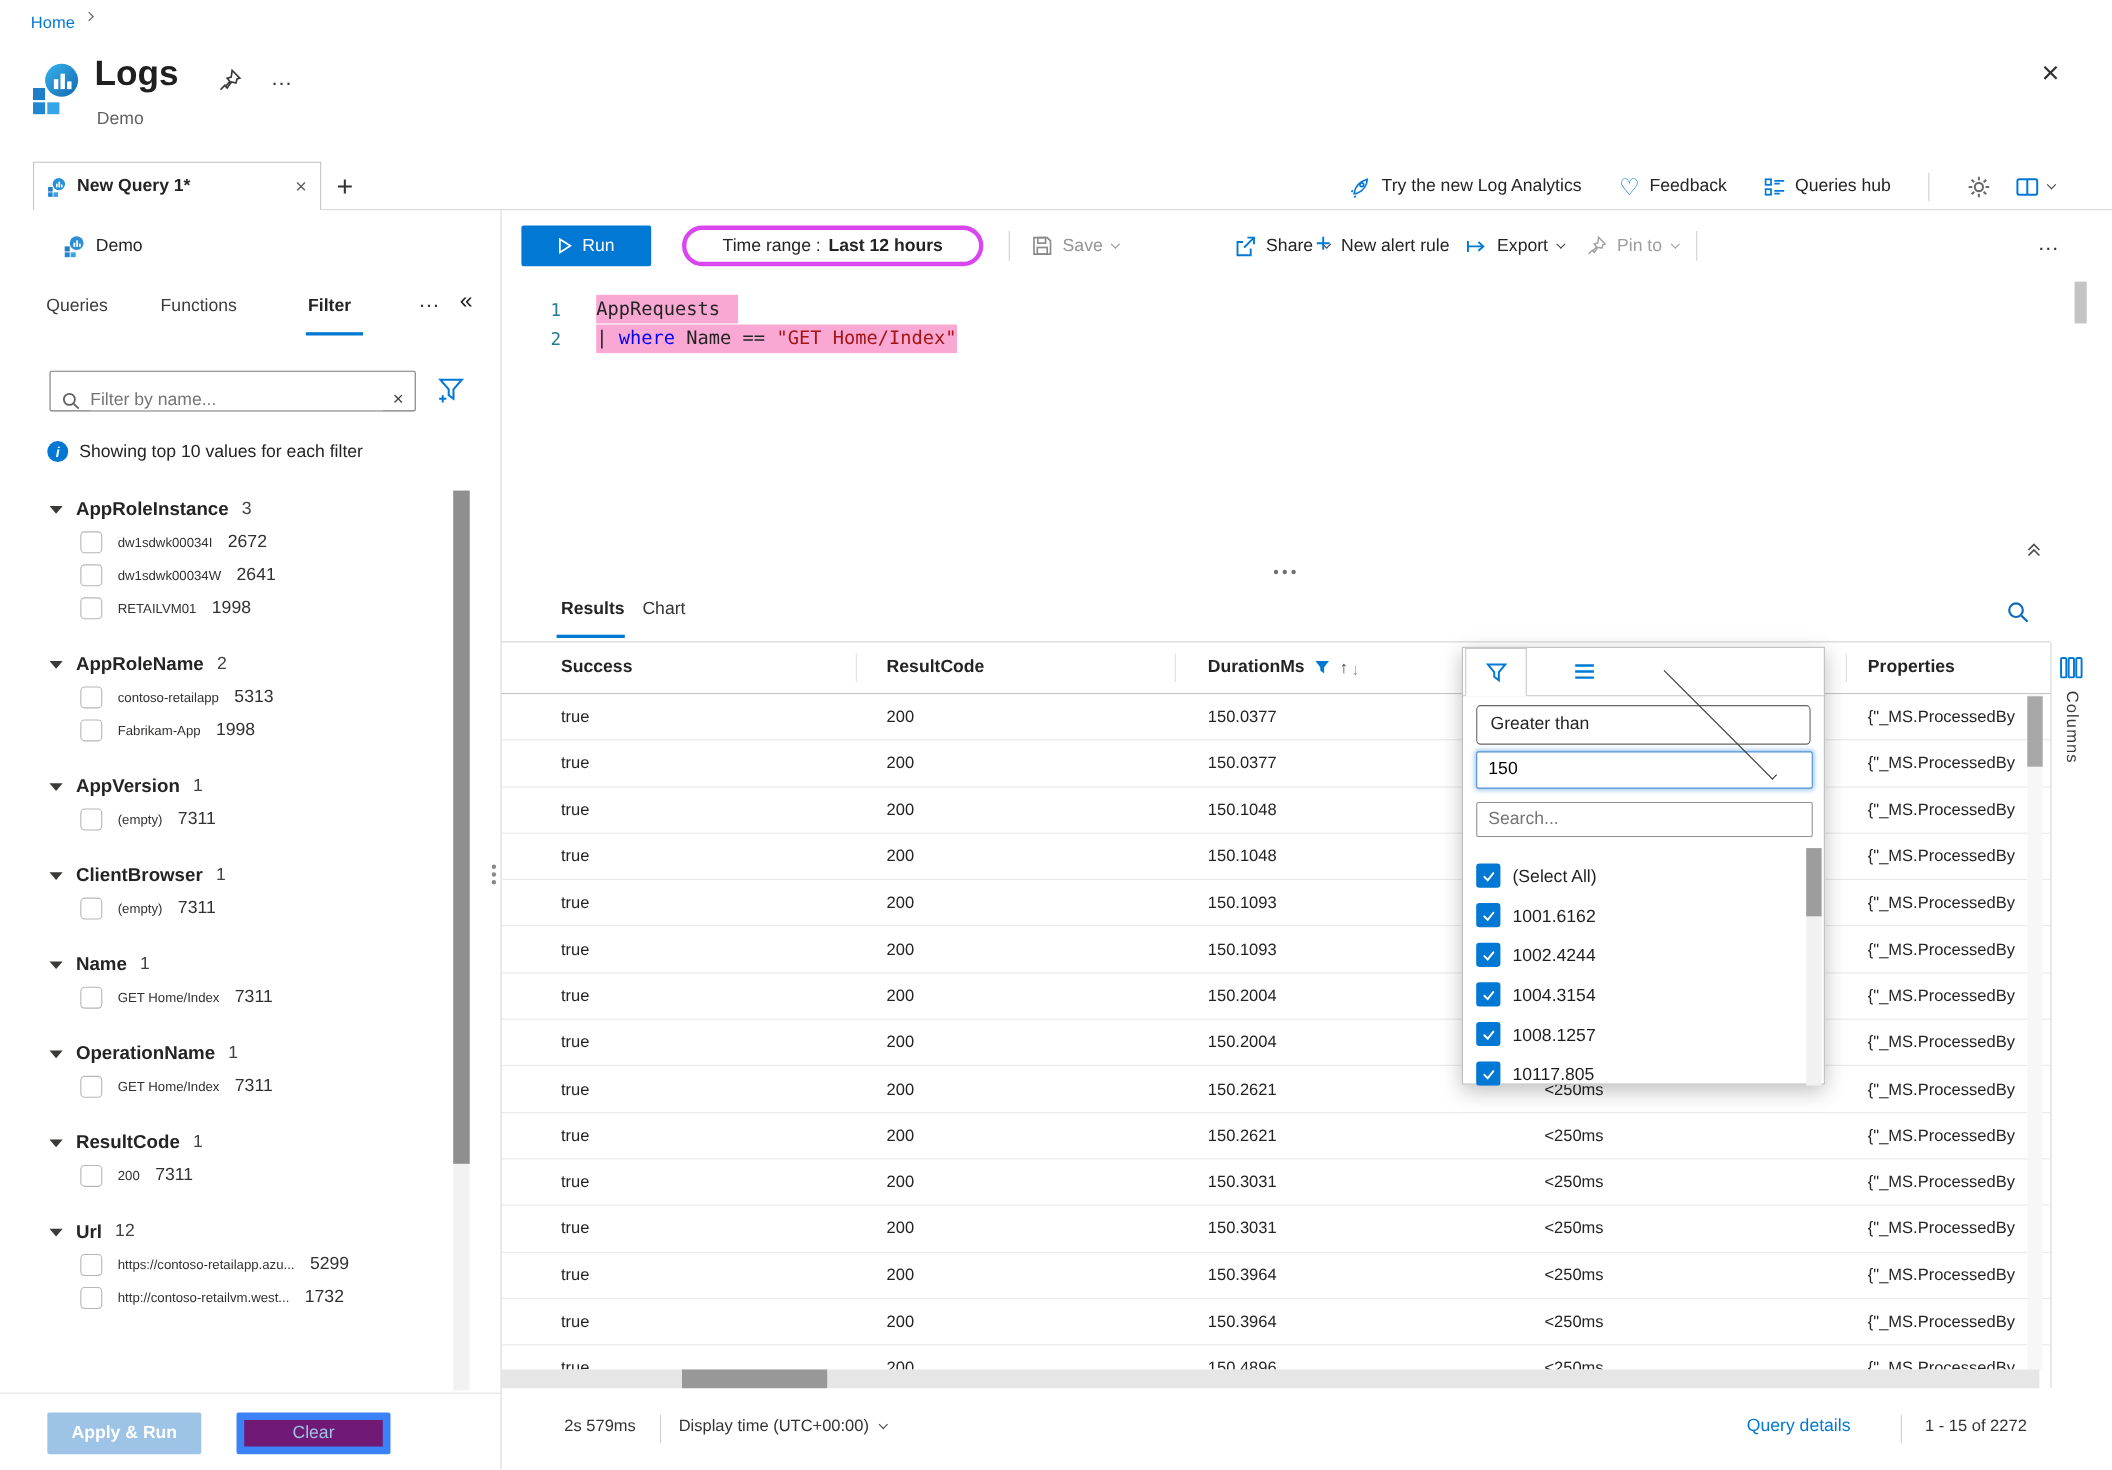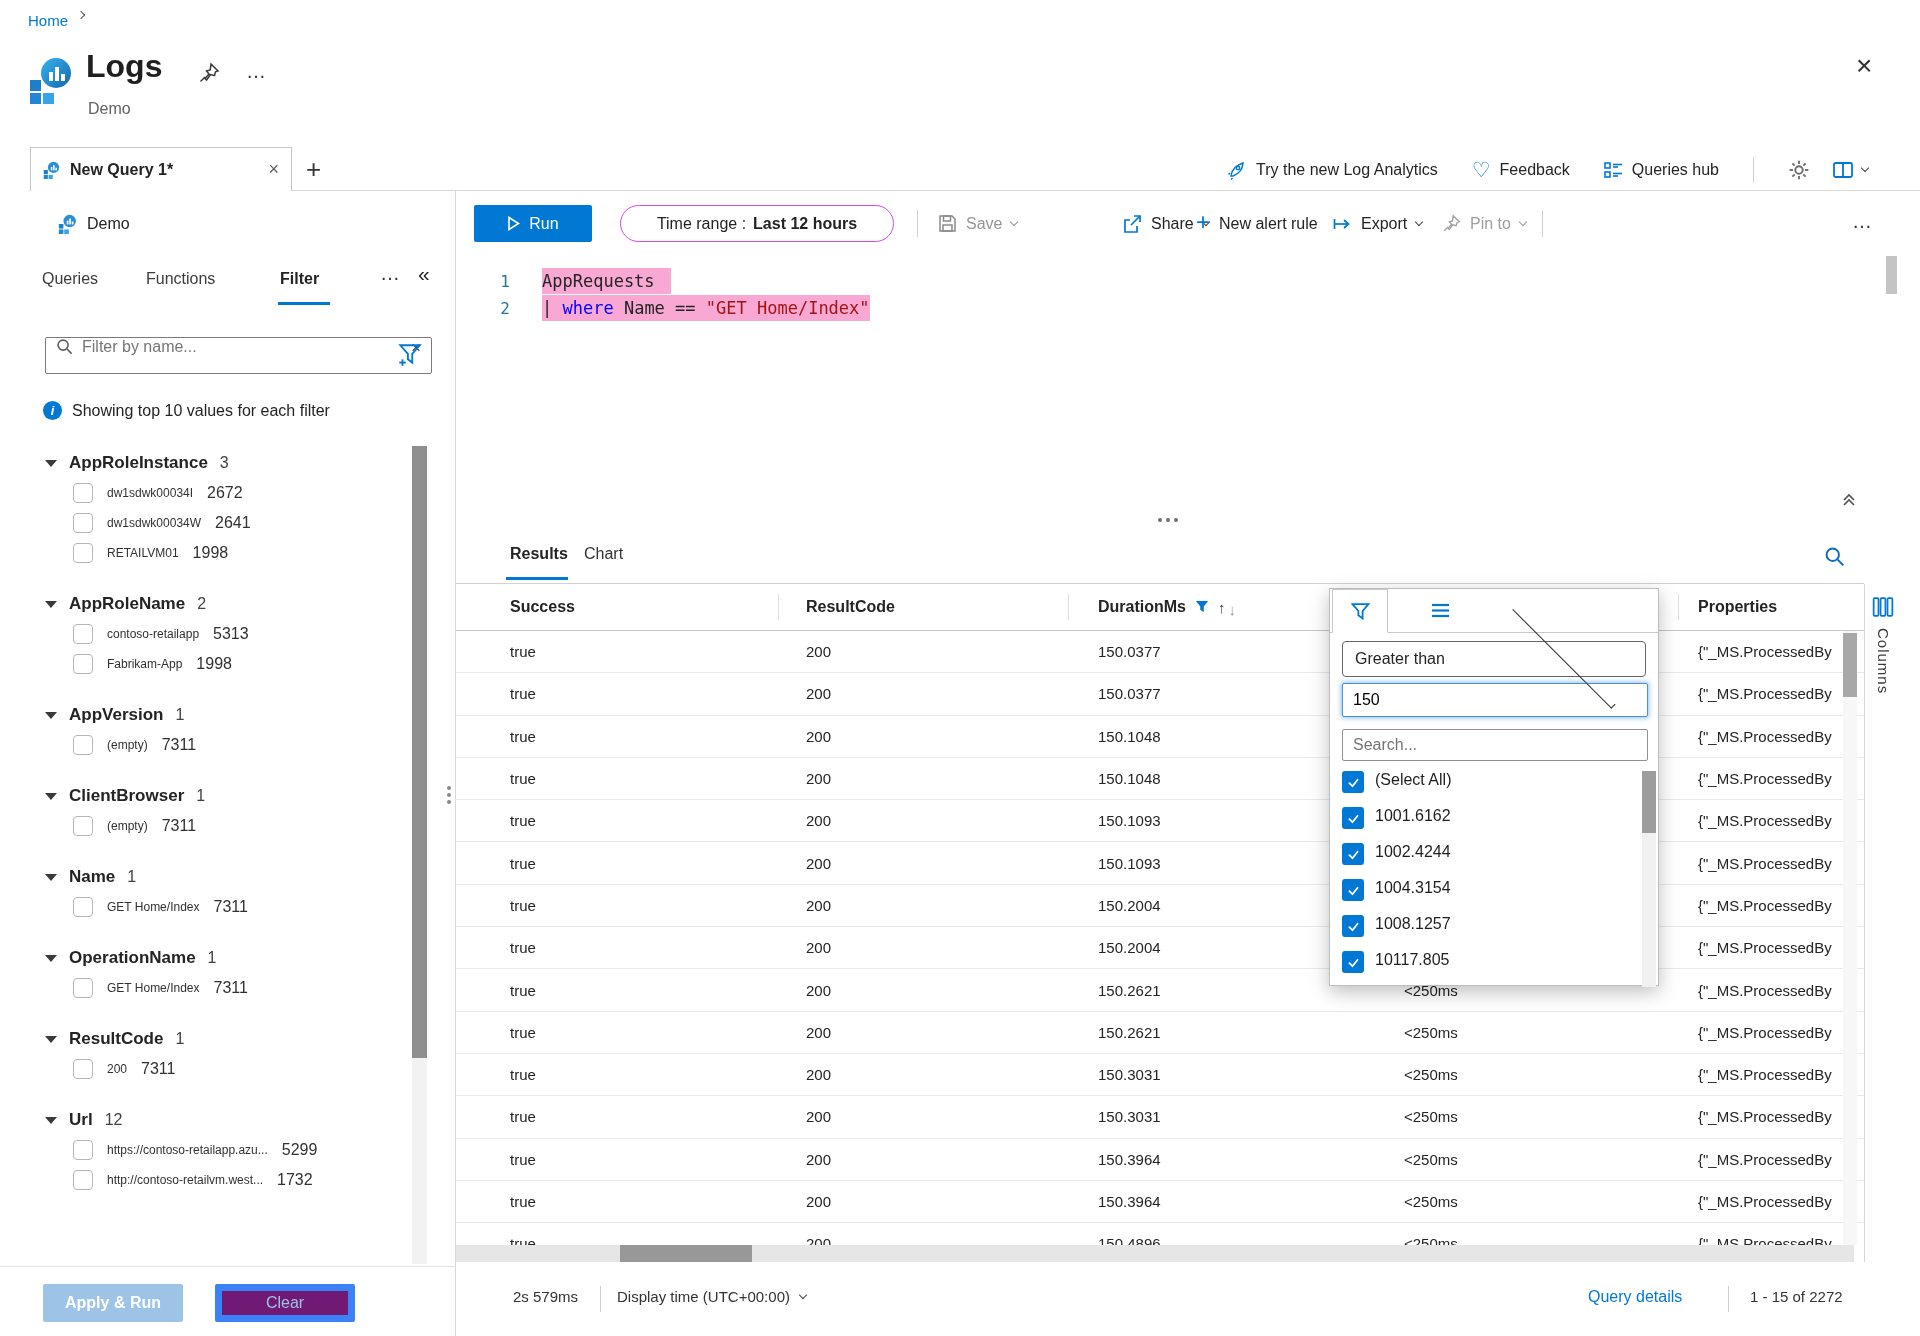--- a/index.html
+++ b/index.html
@@ -25,25 +25,25 @@
   .subtitle{left:88px;top:100px;font-size:16px;color:#616161}
   .ell{font-size:20px;color:#333;letter-spacing:2px}
   
   .qtab{left:30px;top:147px;width:262px;height:44px;background:#fff;border:1px solid #c8c6c4;border-bottom:none;display:flex;align-items:center;gap:9px;padding:0 12px;z-index:2}
   .qtab .lbl{font-size:16px;font-weight:bold;flex:1}
   .topact{right:52px;top:152px;height:36px;display:flex;align-items:center;gap:34px}
   .topact .item{display:flex;align-items:center;gap:9px;font-size:16px;color:#242424}
   
   .tbtn{position:absolute;top:205px;height:37px;display:flex;align-items:center;gap:9px;font-size:16px}
   .runbtn{left:474px;width:118px;background:#0078d4;color:#fff;border-radius:2px;justify-content:center}
-  .pill{left:620px;width:274px;border:1px solid #d946ef;border-radius:19px;justify-content:center;gap:7px}
+  .pill{left:620px;width:274px;border:4px solid #d946ef;border-radius:19px;justify-content:center;gap:7px}
   .tdiv{position:absolute;top:210px;width:1px;height:27px;background:#d1d1d1}
   
   .stab{position:absolute;top:270px;font-size:16px;color:#3b3b3b}
-  .searchbox{left:45px;top:337px;width:387px;height:37px;border:1px solid #7a7a7a;border-radius:2px;display:flex;align-items:flex-start;padding:0 10px;gap:9px}
+  .searchbox{left:45px;top:337px;width:333px;height:37px;border:1px solid #7a7a7a;border-radius:2px;display:flex;align-items:flex-end;padding:0 10px;gap:9px}
   .searchbox input{border:none;outline:none;flex:1;font-size:16px;font-family:"Liberation Sans",sans-serif;color:#242424;min-width:0}
   .fgroups{left:45px;top:448px;width:360px}
   .fgroup{margin-bottom:21px}
   .fghead{display:flex;align-items:center;gap:12px;height:30px}
   .fgname{font-size:17px;font-weight:bold;color:#242424}
   .fgcount{font-size:16px;color:#424242}
   .fitem{display:flex;align-items:center;height:30px;margin-left:28px;gap:14px;white-space:nowrap}
   .fitem .lab{font-size:12px;color:#323130}
   .fitem .cnt{font-size:16px;color:#323130}
   .sscroll{left:412px;top:446px;width:15px;height:818px;background:#f2f2f2}
@@ -67,21 +67,21 @@
   .popup{position:absolute;left:1329px;top:588px;width:330px;height:398px;background:#fff;border:1px solid #bdbdbd;box-shadow:0 6px 18px rgba(0,0,0,.25);z-index:30}
   .p-tabs{display:flex;align-items:stretch;height:44px;border-bottom:1px solid #c8c8c8;padding-left:2px}
   .p-tab{width:56px;display:flex;align-items:center;justify-content:center}
   .p-tab.active{border:1px solid #c8c8c8;border-bottom:1px solid #fff;margin-bottom:-1px;background:#fff}
   .p-tab.menu{margin-left:24px}
   .p-select{margin:8px 12px 0;height:36px;border:1px solid #666;border-radius:4px;display:flex;align-items:center;padding:0 12px;font-size:16px}
   .p-select span{flex:1}
   .p-input{display:block;margin:6px 12px 0;width:306px;height:34px;border:1px solid #4f90d2;border-radius:2px;box-shadow:0 0 5px 1px rgba(0,120,212,.45);padding:0 10px;font-size:16px;font-family:"Liberation Sans",sans-serif;outline:none}
   .p-search{display:block;margin:12px 12px 0;width:306px;height:32px;border:1px solid #919191;border-radius:2px;padding:0 10px;font-size:16px;font-family:"Liberation Sans",sans-serif;outline:none;color:#242424}
   .p-opts{position:relative;margin-top:10px;height:216px;overflow:hidden}
-  .p-opt{display:flex;align-items:flex-start;height:36px;padding-left:12px;gap:11px;font-size:16px;color:#1f1f1f}
+  .p-opt{display:flex;align-items:flex-end;height:36px;padding-left:12px;gap:11px;font-size:16px;color:#1f1f1f}
   .cbx{width:22px;height:22px;border-radius:3px;background:#0078d4;display:flex;align-items:center;justify-content:center;flex:none}
   .p-sb{position:absolute;right:2px;top:0;bottom:0;width:14px;background:#f1f1f1}
   .p-sb .thumb{width:14px;height:62px;background:#9d9d9d}
   
   .vscroll{position:absolute;left:1843px;top:631px;width:14px;height:614px;background:#f7f7f7}
   .vscroll .thumb{margin-top:2px;width:14px;height:64px;background:#a8a8a8}
   .hscroll{position:absolute;left:456px;top:1245px;width:1398px;height:17px;background:#e6e6e6}
   .hscroll .thumb{position:absolute;left:164px;top:0;width:132px;height:17px;background:#989898}
   .rail-label{writing-mode:vertical-rl;font-size:15px;color:#3b3b3b;letter-spacing:1px}
   .status{position:absolute;top:1288px;font-size:15px;color:#333}

